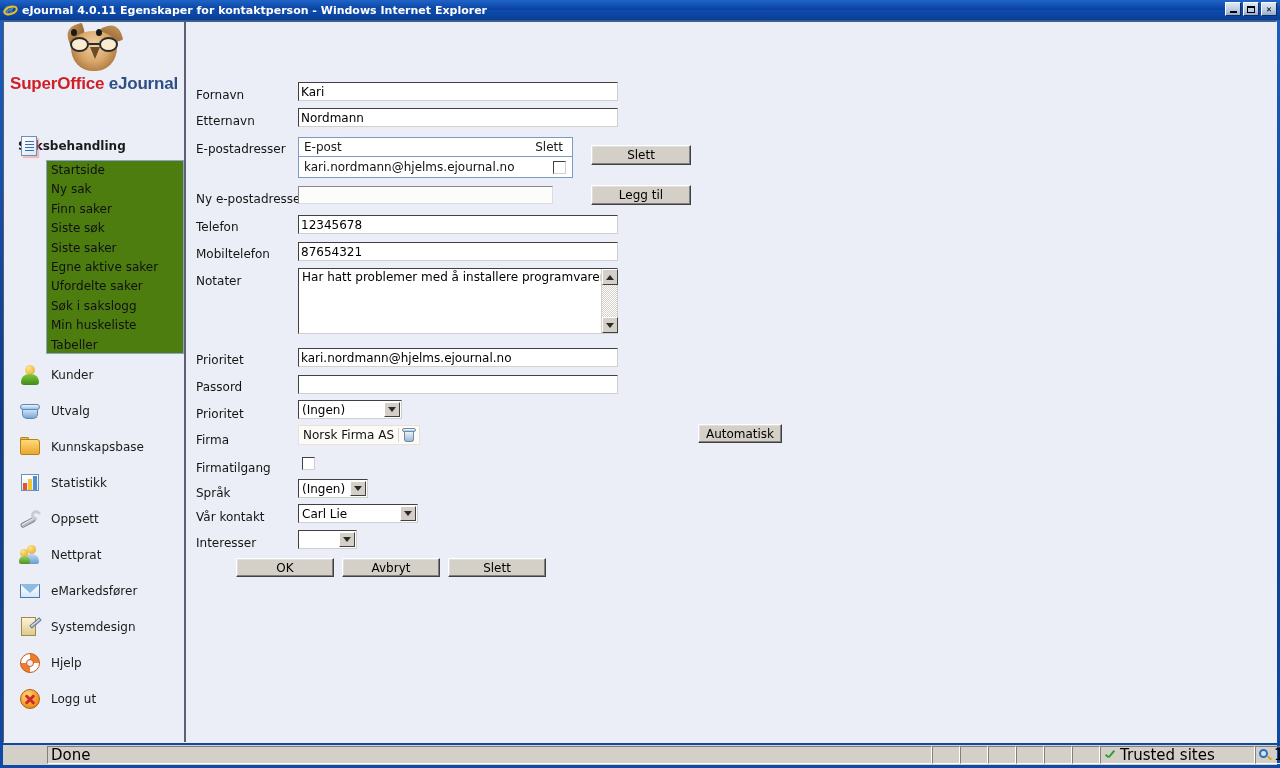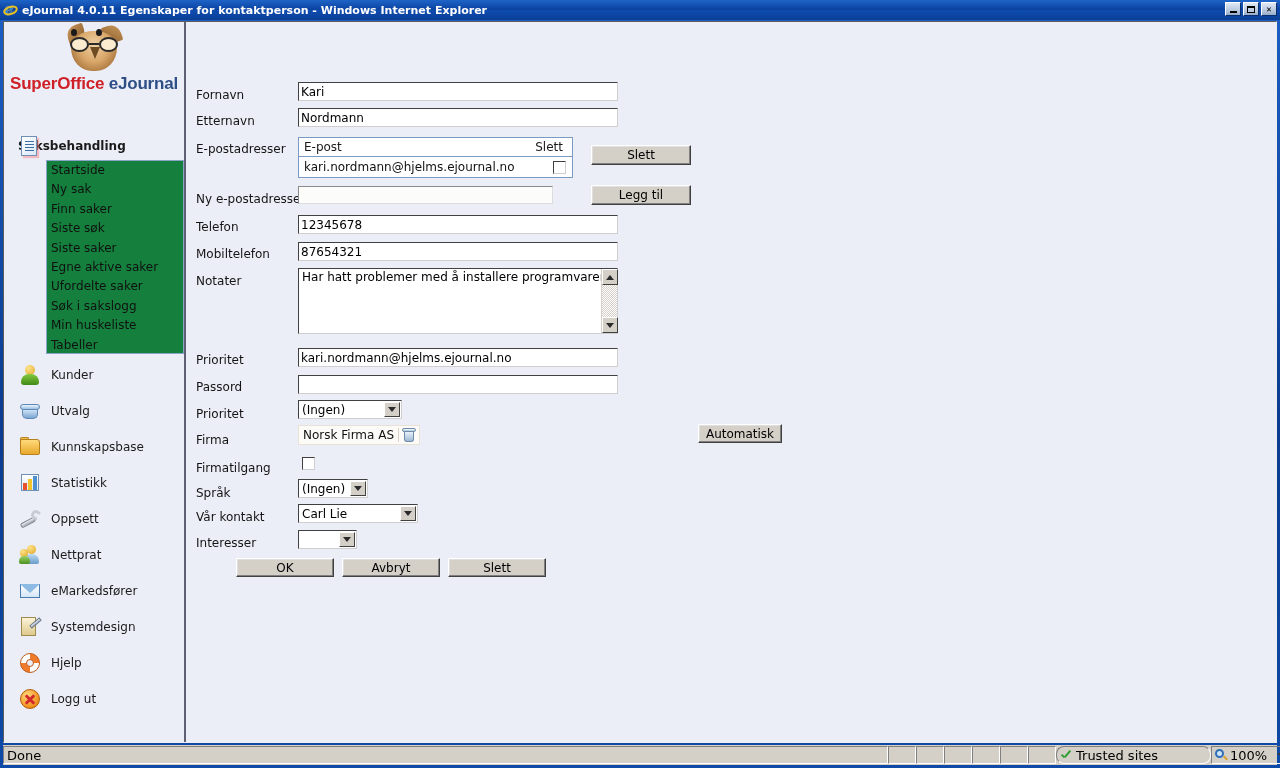--- a/index.html
+++ b/index.html
@@ -182,21 +182,21 @@
   .ic-help .hole { position:absolute; left:8px; top:8px; width:8px; height:8px; border-radius:50%; background:#eceef7; border:1px solid #c05a18; }
   .ic-logout .ring { position:absolute; left:2px; top:2px; width:20px; height:20px; border-radius:50%; background:radial-gradient(circle at 35% 30%,#ffd87a,#f0901d 70%,#c96a0b); border:1px solid #b35c07; }
   .ic-logout .x1, .ic-logout .x2 { position:absolute; left:6px; top:11px; width:12px; height:3px; background:#d1292b; border-radius:1px; }
   .ic-logout .x1 { transform:rotate(45deg); }
   .ic-logout .x2 { transform:rotate(-45deg); }
 
   
   #submenu {
     position: absolute; left: 42px; top: 138px;
     width: 138px; height: 194px;
-    background: #15803d;
+    background: #4d7c0f;
     border: 1px solid #8aa4c8;
   }
   .subitem {
     height: 19.4px; line-height: 19.4px;
     padding-left: 4px; font-size: 12px; color: #101010;
     white-space: nowrap; cursor: default;
     font-family: "DejaVu Sans", "Liberation Sans", sans-serif;
   }
 
   
@@ -349,31 +349,32 @@
   .ic-bin { width: 16px; height: 16px; position: relative; margin-left: 2px; }
   .ic-bin .lid { position:absolute; left:1px; top:1px; width:14px; height:4px; border-radius:3px; background:linear-gradient(#ffffff,#a9c4dd); border:1px solid #6e8ba8; }
   .ic-bin .can { position:absolute; left:3px; top:5px; width:10px; height:10px; border-radius:0 0 3px 3px; background:linear-gradient(#e8f1fa,#9dbad6); border:1px solid #6e8ba8; border-top:none; }
 
   
   #statusbar {
     position: absolute; left: 3px; top: 745px;
     width: 1274px; height: 20px;
     background: #d4d0c8;
     display: flex; align-items: stretch;
-    font-size: 13px; color: #000;
-    font-family: "DejaVu Sans", "Liberation Sans", sans-serif;
+    font-size: 15px; color: #000;
+    font-family: "DejaVu Sans", "Liberation Sans", sans-serif;
+    padding-left: 44px;
   }
   .sb-pane {
     border: 1px solid; border-color: #808080 #ffffff #ffffff #808080;
     display: flex; align-items: center; padding: 0 3px; height: 18px;
     margin-top: 1px;
   }
   #sb-status { flex: none; width: 885px; }
   .sb-small { width: 28px; flex: none; }
-  #sb-zone { width: 155px; flex: none; gap: 4px; border-radius: 8px; }
+  #sb-zone { width: 155px; flex: none; gap: 4px; }
   #sb-zoom { width: 78px; flex: none; gap: 3px; }
   .check-green {
     width: 12px; height: 12px; position: relative; flex: none;
   }
   .check-green:before {
     content:""; position:absolute; left:1px; top:6px; width:4px; height:2px; background:#2f9e2f; transform:rotate(45deg);
   }
   .check-green:after {
     content:""; position:absolute; left:3px; top:4px; width:9px; height:2px; background:#2f9e2f; transform:rotate(-50deg);
   }

